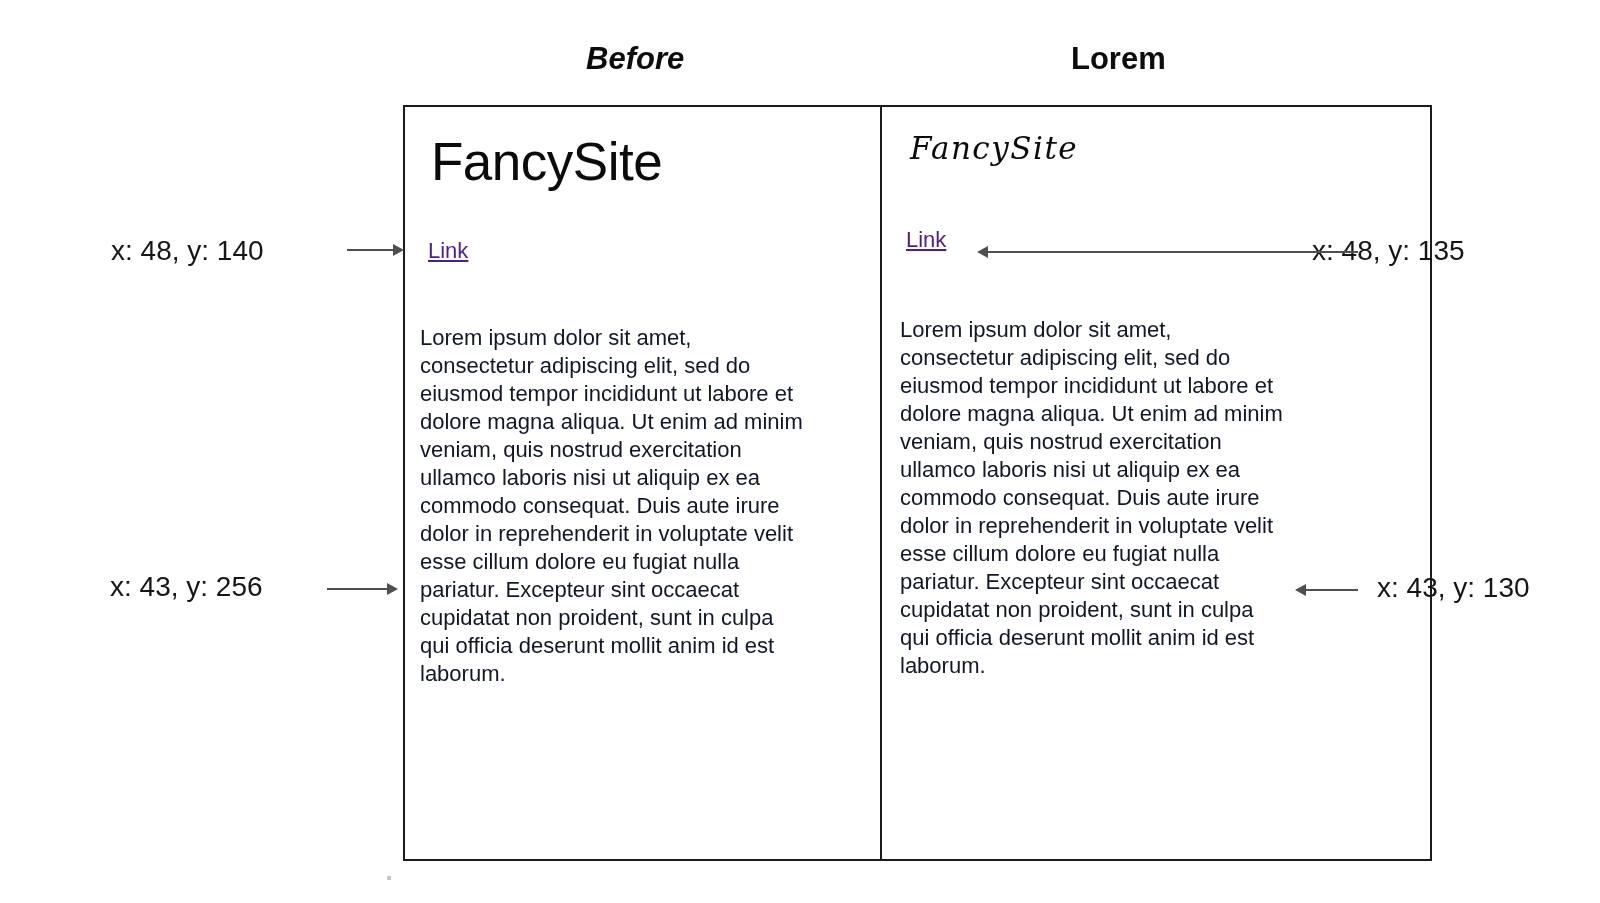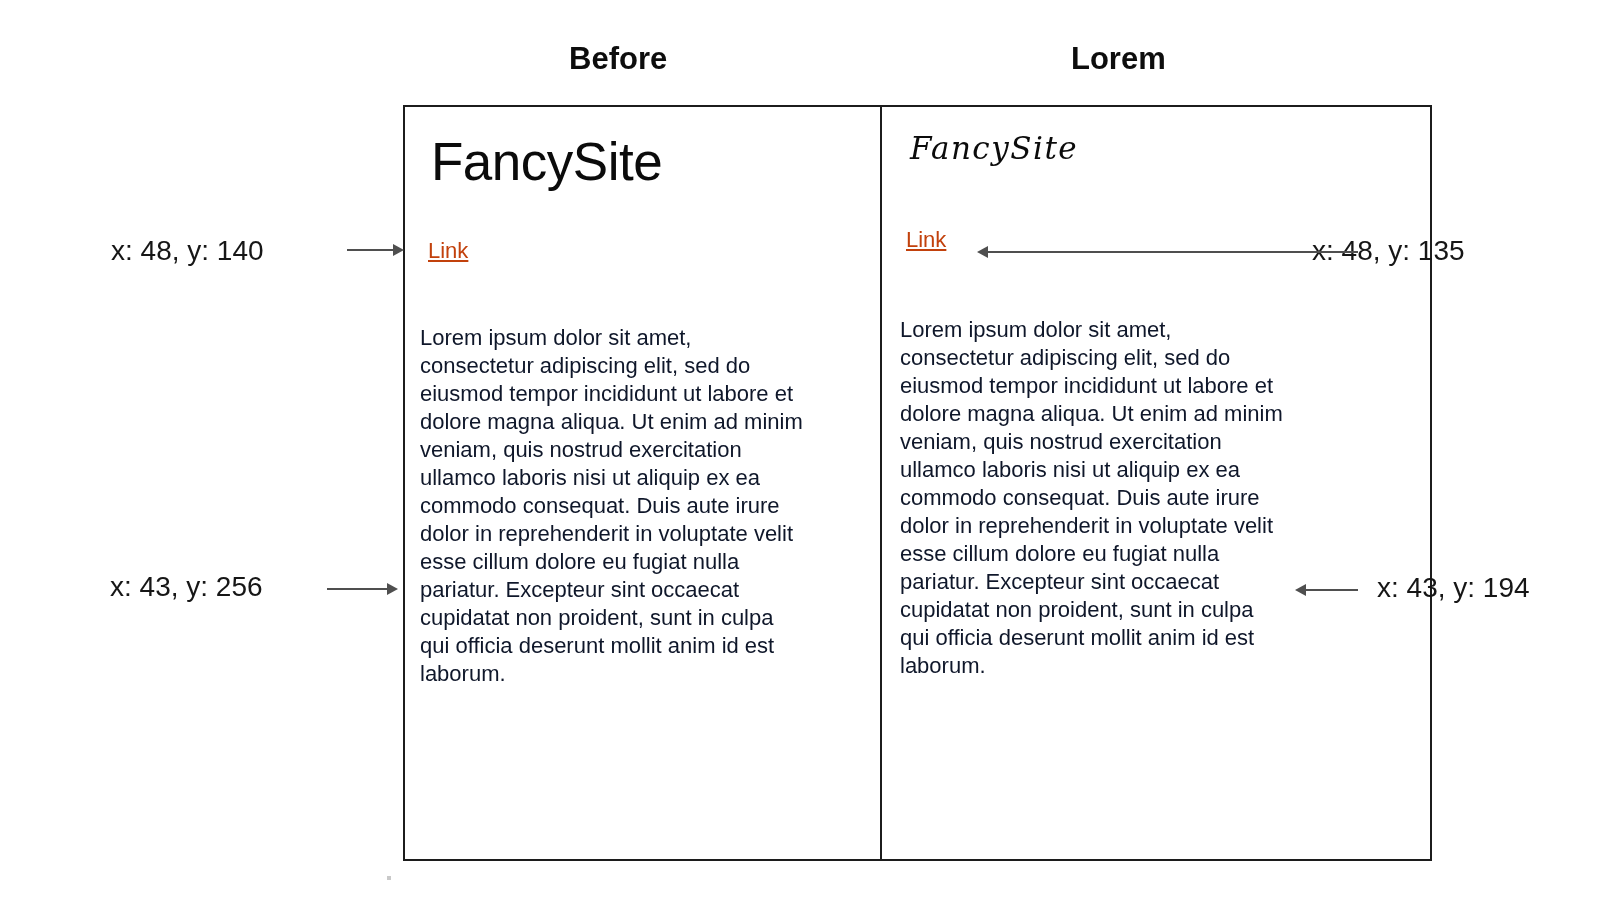--- a/index.html
+++ b/index.html
@@ -14,21 +14,21 @@
   }
   .heading {
     position: absolute;
     top: 44px;
     font-size: 31px;
     font-weight: bold;
     line-height: 30px;
     color: #0d0d0d;
     white-space: nowrap;
   }
-  .heading.before { left: 569px; }
+  .heading.before { left: 586px; font-style: italic; }
   .heading.after  { left: 1071px; }
 
   .panel {
     position: absolute;
     top: 105px;
     width: 552px;
     height: 756px;
     border: 2px solid #1c1c1c;
     background: #ffffff;
     box-sizing: border-box;
@@ -55,21 +55,21 @@
     font-size: 31px;
     line-height: 31px;
     letter-spacing: 1.5px;
     color: #0b0b0b;
     white-space: nowrap;
   }
   .mock-link {
     position: absolute;
     font-size: 22px;
     line-height: 22px;
-    color: #c2410c;
+    color: #4c1d95;
     text-decoration: underline;
     white-space: nowrap;
     cursor: pointer;
     text-align: right;
   }
   .panel.before .mock-link { left: 23px; top: 133px; }
   .panel.after  .mock-link { left: 24px; top: 122px; }
 
   .mock-paragraph {
     position: absolute;
@@ -162,19 +162,19 @@
   <div class="arrow-head right" style="left:393px; top:244px;"></div>
 
   <div class="coord-label" style="left:110px; top:573px;">x: 43, y: 256</div>
   <div class="arrow-line" style="left:327px; top:588px; width:62px;"></div>
   <div class="arrow-head right" style="left:387px; top:583px;"></div>
 
   <div class="coord-label" style="left:1312px; top:237px;">x: 48, y: 135</div>
   <div class="arrow-head left" style="left:977px; top:246px;"></div>
   <div class="arrow-line" style="left:986px; top:251px; width:372px;"></div>
 
-  <div class="coord-label" style="left:1377px; top:574px;">x: 43, y: 194</div>
+  <div class="coord-label" style="left:1377px; top:574px;">x: 43, y: 130</div>
   <div class="arrow-head left" style="left:1295px; top:584px;"></div>
   <div class="arrow-line" style="left:1304px; top:589px; width:54px;"></div>
 
   <div class="artifact-dot"></div>
 
 </div>
 
 </body></html>

